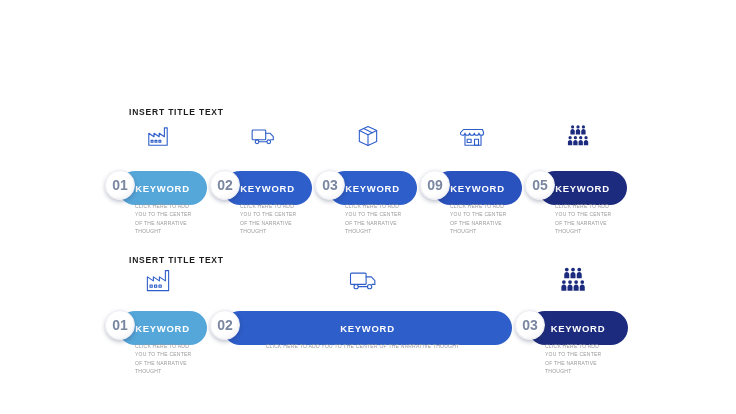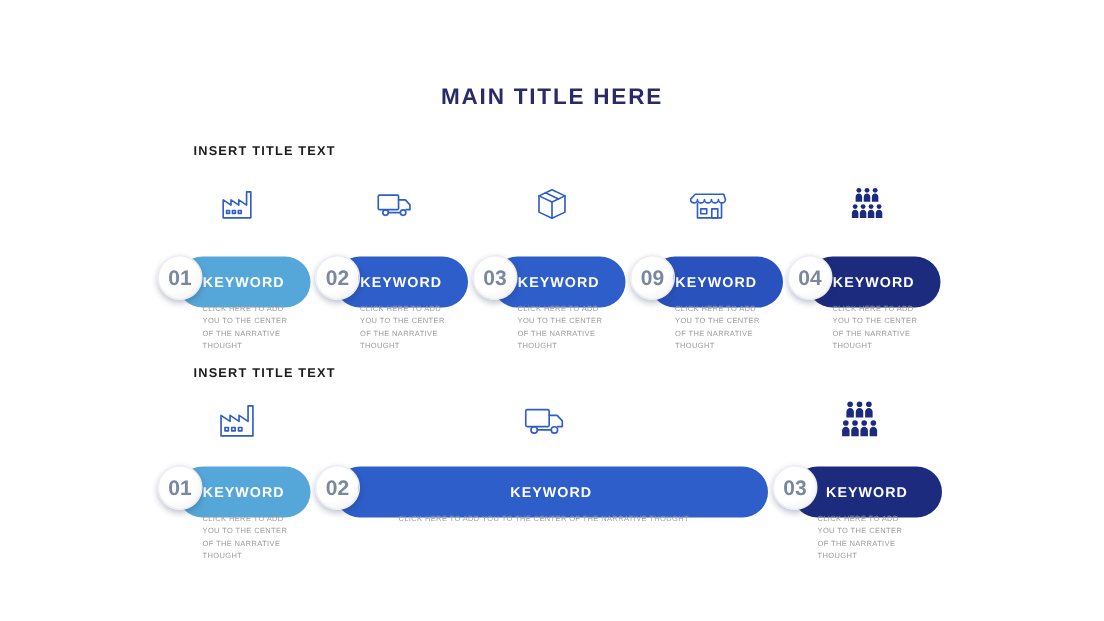--- a/index.html
+++ b/index.html
@@ -8,21 +8,21 @@
     font-family:"Liberation Sans", sans-serif;
   }
   .main-title{
     position:absolute;top:56px;left:0;right:0;text-align:center;
     font-size:15px;font-weight:800;letter-spacing:1.2px;color:#2A2A68;
   }
   .section{position:absolute;left:105px;width:526px;}
   .section-1{top:95px;height:140px;}
   .section-2{top:243px;height:140px;}
   .section-title{
-    position:absolute;top:0;left:1px;font-size:8.5px;font-weight:700;
+    position:absolute;top:12px;left:1px;font-size:8.5px;font-weight:700;
     letter-spacing:0.8px;color:#1c1c1c;padding-left:23px;
   }
   .icons-row{position:absolute;left:0;right:0;display:flex;}
   .s1-icons{top:24px;}
   .s2-icons{top:22px;}
   .icon-cell{display:flex;justify-content:center;align-items:flex-end;height:30px;}
   .w105{width:105px;} .w305{width:305px;} .w116{width:116px;}
   .icon{display:block;}
   .bar-row{position:absolute;left:0;display:flex;}
   .s1-bars{top:64px;}
@@ -55,21 +55,20 @@
   }
   .caption-narrow{width:62px;margin-left:30px;text-align:left;}
   .caption-wide{width:280px;margin:0 auto;text-align:center;white-space:nowrap;}
   svg.icon *{vector-effect:non-scaling-stroke;}
 </style>
 </head>
 <body>
 
 <div class="canvas">
 
-  <div class="main-title">MAIN TITLE HERE</div>
 
   <div class="section section-1">
     <div class="section-title">INSERT TITLE TEXT</div>
 
     <div class="icons-row s1-icons">
       <div class="icon-cell w105">
         <svg class="icon" width="26" height="26" viewBox="0 0 24 24" fill="none" stroke="#2E5EC9" stroke-width="1.1" stroke-linejoin="round" stroke-linecap="round">
           <path d="M3.5 20.5v-11l4.8 3.2V9.5l4.8 3.2V9.5l4.8 3.2V4.5h2.6v16z"></path>
           <rect x="5.6" y="16" width="1.8" height="1.8"></rect>
           <rect x="9.2" y="16" width="1.8" height="1.8"></rect>
@@ -133,21 +132,21 @@
       <div class="unit w105">
         <div class="pill bg-royal">KEYWORD</div>
         <div class="num-circle">03</div>
       </div>
       <div class="unit w105">
         <div class="pill bg-royal2">KEYWORD</div>
         <div class="num-circle">09</div>
       </div>
       <div class="unit w105">
         <div class="pill bg-navy">KEYWORD</div>
-        <div class="num-circle">04</div>
+        <div class="num-circle">05</div>
       </div>
     </div>
 
     <div class="caption-row s1-captions">
       <div class="caption-cell w105">
           <div class="caption caption-narrow">CLICK HERE TO ADD YOU TO THE CENTER OF THE NARRATIVE THOUGHT</div>
         </div>
       <div class="caption-cell w105">
           <div class="caption caption-narrow">CLICK HERE TO ADD YOU TO THE CENTER OF THE NARRATIVE THOUGHT</div>
         </div>

